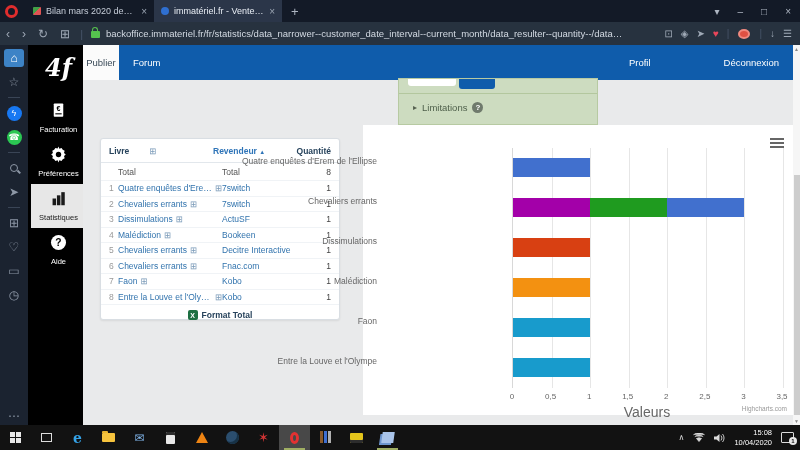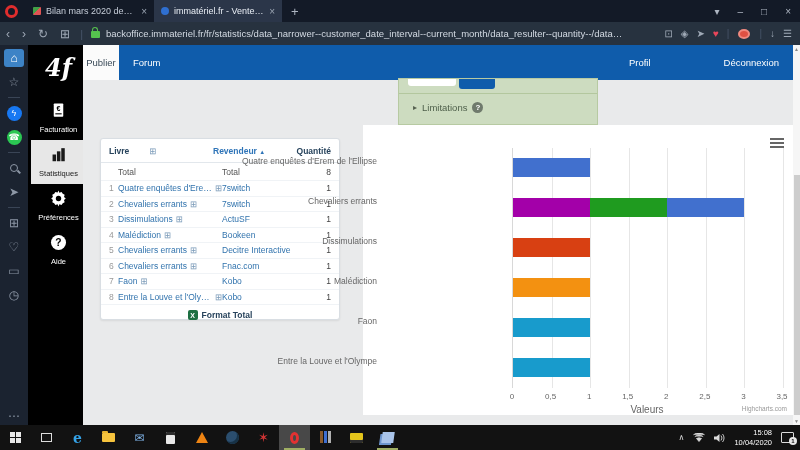--- a/index.html
+++ b/index.html
@@ -88,21 +88,21 @@
   #hamburger { position:absolute; right:9px; top:13px; width:14px; cursor:pointer; }
   #hamburger div { height:2px; background:#666; margin-bottom:2px; }
   #plot { position:absolute; left:149px; top:23px; width:270px; height:240px; border-left:1px solid #d8d8d8; }
   .gridline { position:absolute; top:0; width:1px; height:100%; background:#e6e6e6; }
   .c-row { position:absolute; left:0; width:100%; height:40px; }
   .c-label { position:absolute; right:276px; width:140px; top:8px; text-align:right; font-size:8.5px; color:#666; left:-276px; }
   .c-bar { position:absolute; left:0; top:10px; height:19px; display:flex; }
   .c-seg { height:100%; }
   .tickrow { position:absolute; left:149px; top:267px; width:270px; height:10px; }
   .tick { position:absolute; transform:translateX(-50%); font-size:8px; color:#666; }
-  #xlabel { position:absolute; left:149px; top:279px; width:270px; text-align:center; font-size:10px; color:#666; }
+  #xlabel { position:absolute; left:149px; top:279px; width:270px; text-align:center; font-size:14px; color:#666; }
   #credits { position:absolute; right:6px; bottom:3px; font-size:6.5px; color:#999; }
 
   
   #scrollbar { left:793px; top:45px; width:7px; height:380px; background:#f6f6f6; }
   #scrollbar .sb-arrow { width:7px; height:8px; font-size:5px; color:#888; text-align:center; line-height:8px; }
   #sb-thumb { position:absolute; top:130px; left:0.5px; width:6px; height:240px; background:#cdcdcd; }
 
   
   #taskbar { left:0; top:425px; width:800px; height:25px; background:#121212; display:flex; align-items:center; }
   .tb-slot { width:31px; height:25px; display:flex; align-items:center; justify-content:center; position:relative; cursor:pointer; }
@@ -204,34 +204,34 @@
   <div class="logo">4f</div>
   <div id="side-items" style="width:55px">
       <div class="side-item">
         <span><svg viewBox="0 0 24 24" width="19" height="19" style="fill: currentcolor;">
             <rect x="6" y="3" width="12" height="17" rx="1"></rect>
             <text x="12" y="13" text-anchor="middle" font-size="9" fill="#000" font-weight="bold">€</text>
             <rect x="8" y="15.5" width="8" height="1.4" fill="#000"></rect>
           </svg></span>
         <span class="lbl">Facturation</span>
       </div>
+      <div class="side-item">
+        <span><svg viewBox="0 0 24 24" width="19" height="19" style="fill: currentcolor;">
+            <path d="M12 2l1.2 3 3-.9 1.7 2.5 2.6 1.3-.9 3 2.4 2.1-2.4 2.1.9 3-2.6 1.3L16.2 22l-3-.9L12 24l-1.2-2.9-3 .9-1.7-2.6-2.6-1.3.9-3L2 13l2.4-2.1-.9-3 2.6-1.3L7.8 4l3 .9z" transform="scale(.92) translate(1,0)"></path>
+            <circle cx="12" cy="12" r="3.4" fill="#000"></circle>
+          </svg></span>
+        <span class="lbl">Préférences</span>
+      </div>
       <div class="side-item active">
         <span><svg viewBox="0 0 24 24" width="19" height="19" style="fill: currentcolor;">
             <rect x="4.5" y="12" width="4.4" height="8.5"></rect>
             <rect x="10" y="8" width="4.4" height="12.5"></rect>
             <rect x="15.5" y="4" width="4.4" height="16.5"></rect>
           </svg></span>
         <span class="lbl">Statistiques</span>
-      </div>
-      <div class="side-item">
-        <span><svg viewBox="0 0 24 24" width="19" height="19" style="fill: currentcolor;">
-            <path d="M12 2l1.2 3 3-.9 1.7 2.5 2.6 1.3-.9 3 2.4 2.1-2.4 2.1.9 3-2.6 1.3L16.2 22l-3-.9L12 24l-1.2-2.9-3 .9-1.7-2.6-2.6-1.3.9-3L2 13l2.4-2.1-.9-3 2.6-1.3L7.8 4l3 .9z" transform="scale(.92) translate(1,0)"></path>
-            <circle cx="12" cy="12" r="3.4" fill="#000"></circle>
-          </svg></span>
-        <span class="lbl">Préférences</span>
       </div>
       <div class="side-item">
         <span><svg viewBox="0 0 24 24" width="19" height="19" style="fill: currentcolor;">
             <circle cx="12" cy="12" r="9.5"></circle>
             <text x="12" y="16.5" text-anchor="middle" font-size="13" fill="#000" font-weight="bold">?</text>
           </svg></span>
         <span class="lbl">Aide</span>
       </div>
     </div>
 </div>

